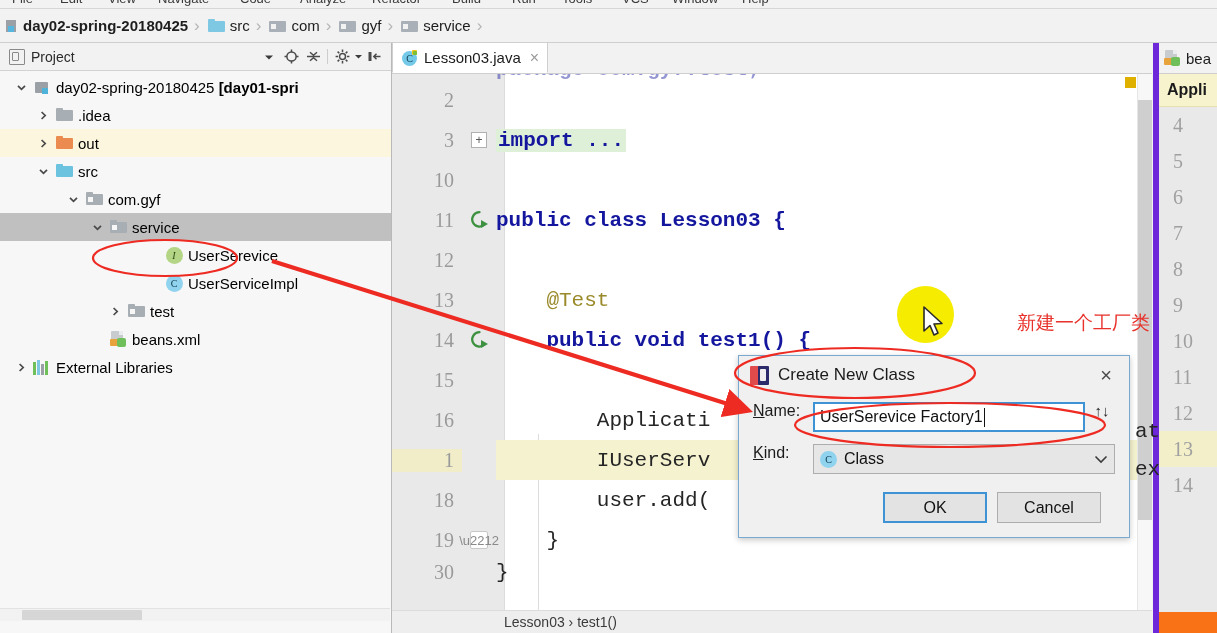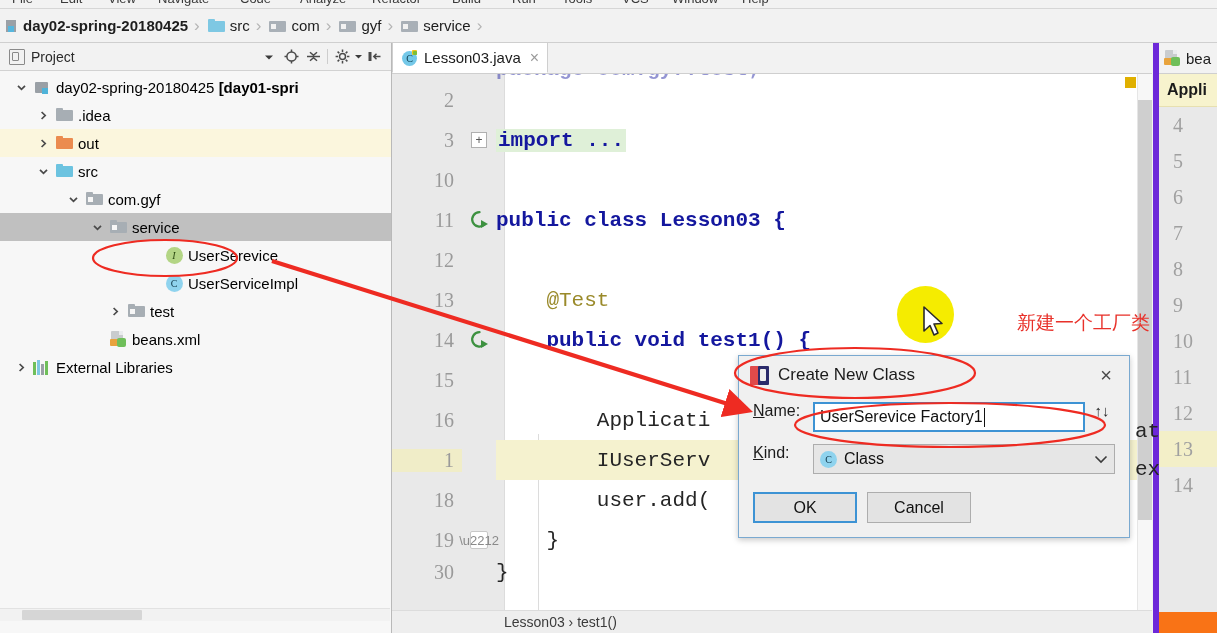--- a/index.html
+++ b/index.html
@@ -235,21 +235,21 @@
   .fselect{
     flex:1;height:30px;background:#e6e6e6;border:1px solid #adadad;box-sizing:border-box;
     display:flex;align-items:center;padding:0 6px;font-size:16px;color:#111;gap:7px;
   }
   .fselect .cico{
     width:17px;height:17px;border-radius:50%;background:#8fd3ee;
     display:flex;align-items:center;justify-content:center;font-size:10px;color:#10384a;
     font-family:"Liberation Serif",serif;
   }
   .fselect .chev{margin-left:auto;font-size:13px;color:#3b3b3b;}
-  .dlg-buttons{display:flex;gap:10px;padding:6px 14px 0 0;}
+  .dlg-buttons{display:flex;justify-content:flex-end;gap:10px;padding:6px 14px 0 0;}
   .btn{
     min-width:104px;height:31px;box-sizing:border-box;background:#e3e3e3;border:1px solid #adadad;
     display:flex;align-items:center;justify-content:center;font-size:16px;color:#111;
   }
   .btn.default{border:2px solid #3d93d4;}
 
   
   .overlay{position:absolute;left:0;top:0;width:1217px;height:633px;pointer-events:none;}
   .cnnote{
     position:absolute;left:1017px;top:310px;font-size:19px;color:#e8312a;white-space:nowrap;

